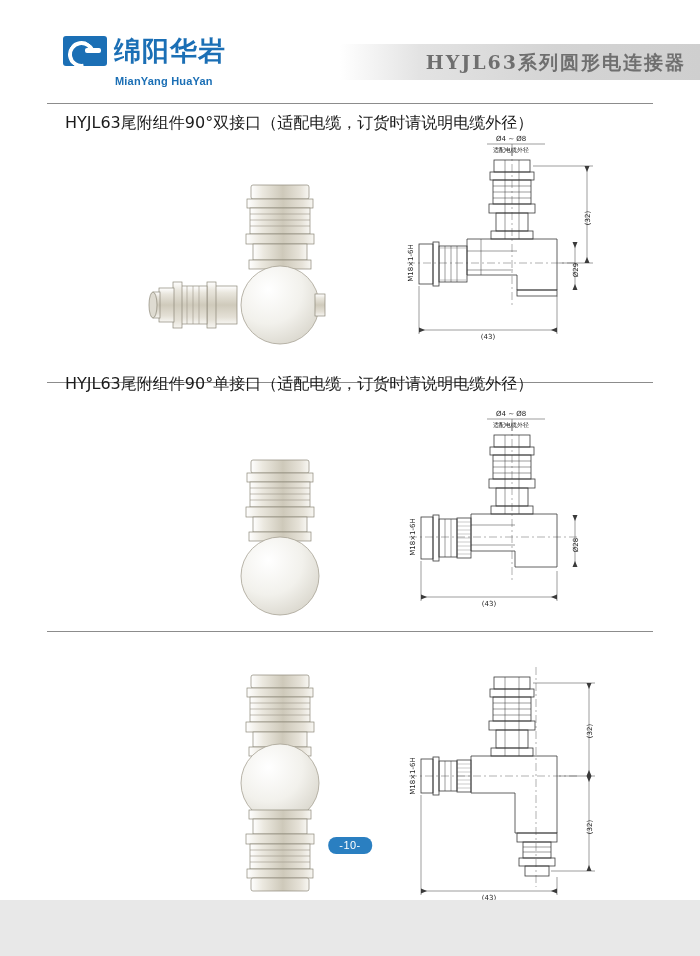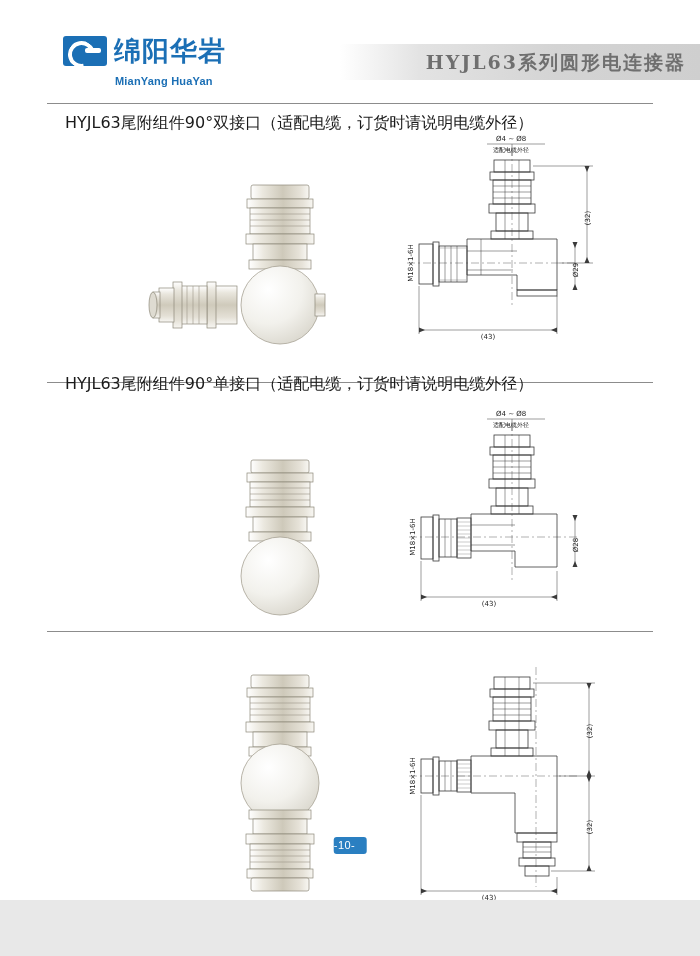--- a/index.html
+++ b/index.html
@@ -117,22 +117,22 @@
 
   
   .page-num {
     position: absolute;
     left: 50%;
     transform: translateX(-50%);
     bottom: 46px;
     background: #2a7fc1;
     color: #ffffff;
     font-size: 11px;
-    padding: 2px 11px 3px 0;
-    border-radius: 3px;
+    padding: 2px 11px 3px 11px;
+    border-radius: 8px;
     font-family: "Liberation Sans", sans-serif;
     letter-spacing: 0.5px;
   }
 </style>
 </head>
 <body>
 
 <div class="page">
 
   <div class="header">

